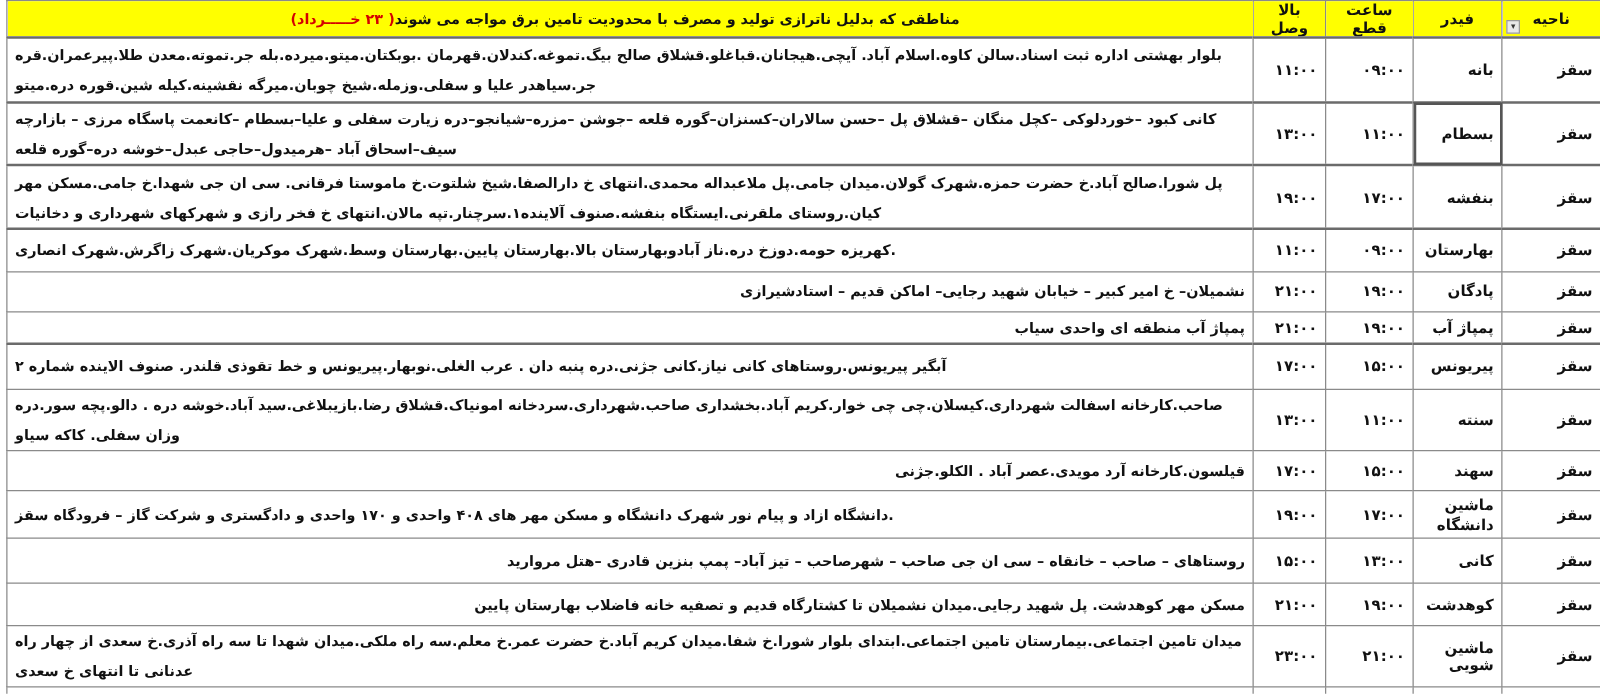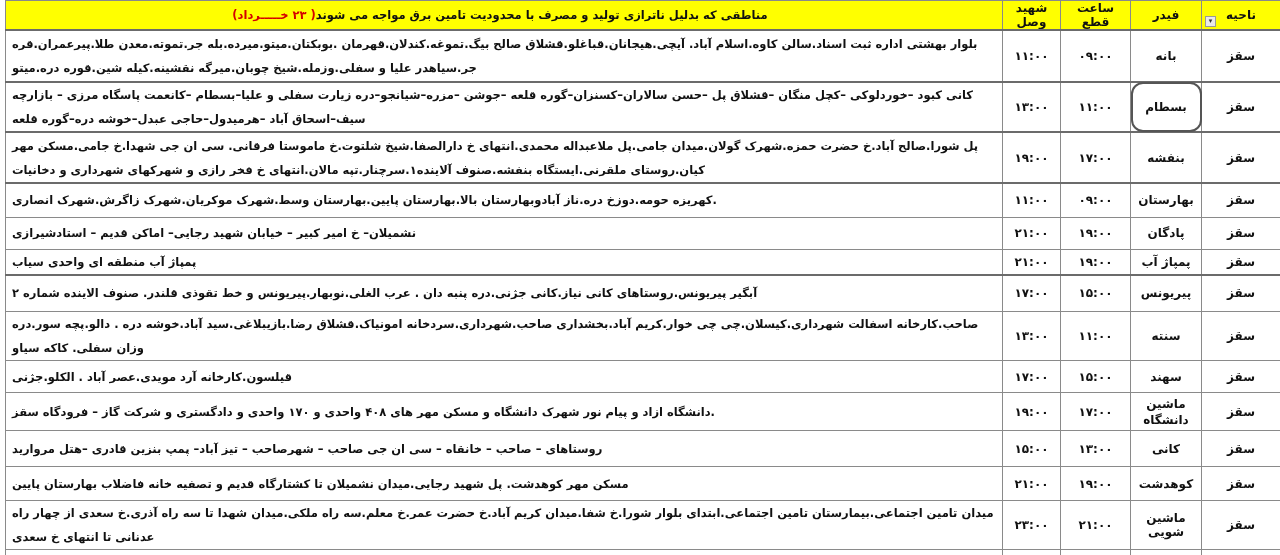--- a/index.html
+++ b/index.html
@@ -26,24 +26,24 @@
       border-bottom: 2px solid #6b6b6b;
       position: relative;
     }
     th.title-cell { text-align: left; padding-right: 14px !important; font-size: 11.5px !important; }
     .title-date { color: #d40000; }
     .filter-btn {
       position: absolute; left: 3px; bottom: 2px;
       width: 9px; height: 9px; border: 1px solid #9a9a9a; background: #e9e9e9;
       font-size: 7px; line-height: 9px; text-align: center; color: #333; font-weight: normal;
     }
-    td.c-region, td.c-feeder { text-align: center; font-size: 12px; border-radius: 12px; }
-    td.c-time { text-align: center; font-size: 12px; letter-spacing: 0.5px; }
+    td.c-region, td.c-feeder { font-size: 12px; }
+    td.c-time { font-size: 12px; letter-spacing: 0.5px; }
     td.c-areas { text-align: left; font-size: 11.5px; line-height: 24px; padding-right: 8px; }
-    td.c-areas.centered { text-align: left; }
+    td.c-areas.centered { text-align: right; }
     tr.sep-thick td { border-bottom: 2px solid #6b6b6b; }
     td.selected { outline: 2px solid #555; outline-offset: -2px; }
   </style>
 </head>
 <body>
 
 <div class="sheet">
   <table class="grid">
     <colgroup>
       <col style="width:79px">
@@ -53,21 +53,21 @@
       <col style="width:997px">
     </colgroup>
     <thead>
       <tr>
         <th>
           <span>ناحیه</span>
           <span class="filter-btn">▾</span>
         </th>
         <th>فیدر</th>
         <th>ساعت قطع</th>
-        <th>شهید وصل</th>
+        <th>بالا وصل</th>
         <th class="title-cell">
           <span>مناطقی که بدلیل ناترازی تولید و مصرف با محدودیت تامین برق مواجه می شوند</span><span class="title-date">( ۲۳ خـــــرداد)</span>
         </th>
       </tr>
     </thead>
     <tbody>
       <tr class="sep-thick" style="height:52px">
         <td class="c-region">سقز</td>
         <td class="c-feeder">بانه</td>
         <td class="c-time">۰۹:۰۰</td>

